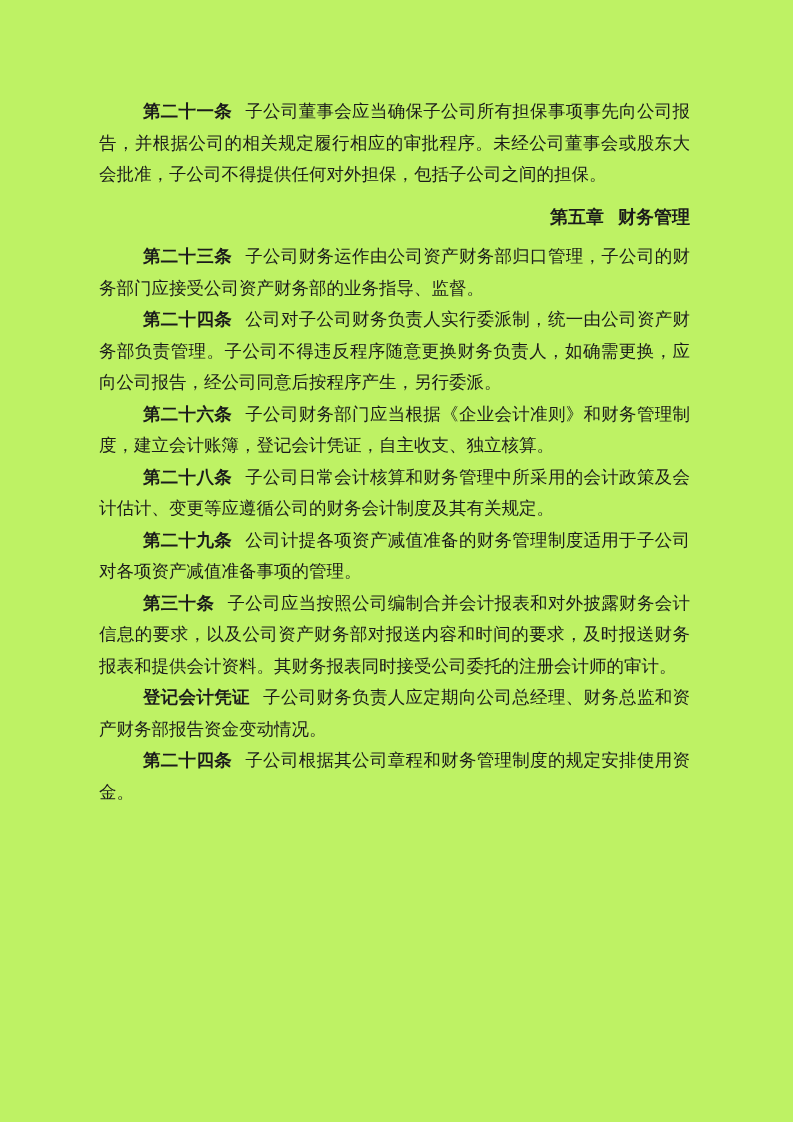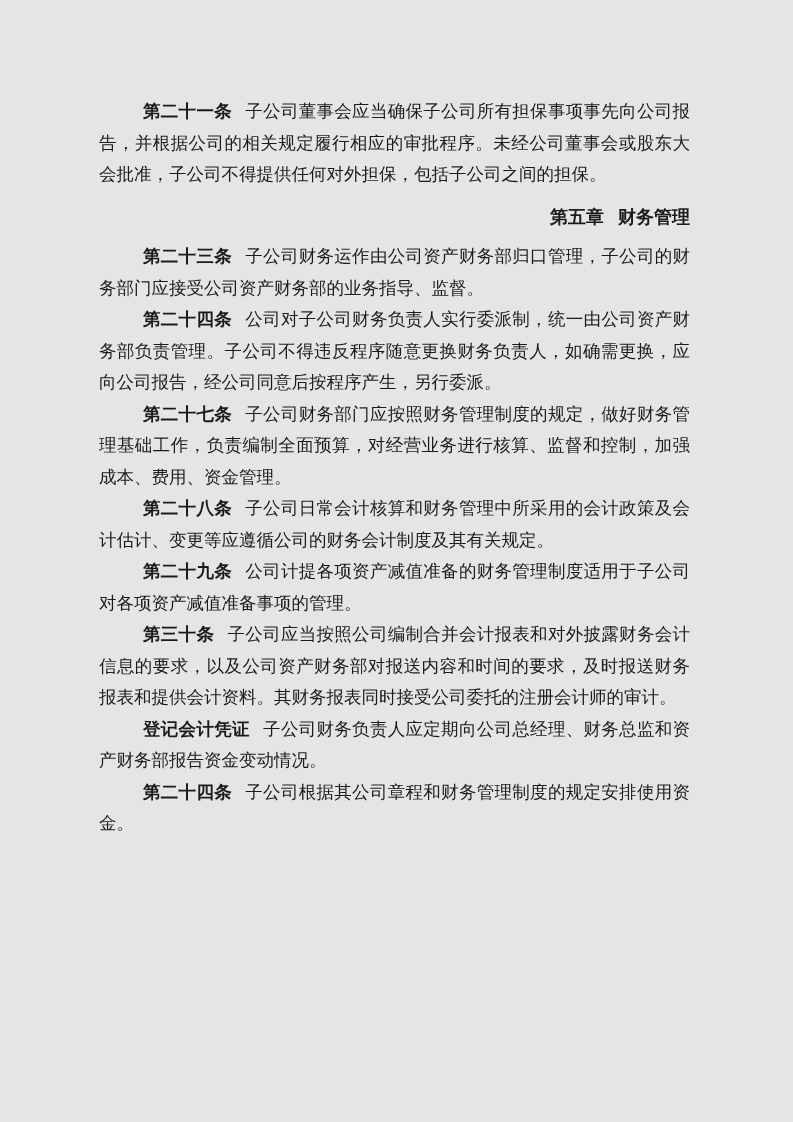--- a/index.html
+++ b/index.html
@@ -44,21 +44,21 @@
     text-indent: 0;
   }
   .chapter-gap {
     display: inline-block;
     width: 14px;
   }
 </style>
 </head>
 <body>
 
-<div class="page" style="background: #e5e5e5; color: rgb(27, 27, 27);">
+<div class="page" style="background: #bef264; color: rgb(27, 27, 27);">
 
   <div>
 
   <p class="article">
       <span class="article-label">第二十一条</span><span class="label-gap"></span><span class="article-text">子公司董事会应当确保子公司所有担保事项事先向公司报告，并根据公司的相关规定履行相应的审批程序。未经公司董事会或股东大会批准，子公司不得提供任何对外担保，包括子公司之间的担保。</span>
     </p>
     </div>
 
   <h2 class="chapter-heading">
     <span>第五章</span><span class="chapter-gap"></span><span>财务管理</span>
@@ -66,21 +66,21 @@
 
   <div>
 
   <p class="article">
       <span class="article-label">第二十三条</span><span class="label-gap"></span><span class="article-text">子公司财务运作由公司资产财务部归口管理，子公司的财务部门应接受公司资产财务部的业务指导、监督。</span>
     </p>
       <p class="article">
       <span class="article-label">第二十四条</span><span class="label-gap"></span><span class="article-text">公司对子公司财务负责人实行委派制，统一由公司资产财务部负责管理。子公司不得违反程序随意更换财务负责人，如确需更换，应向公司报告，经公司同意后按程序产生，另行委派。</span>
     </p>
       <p class="article">
-      <span class="article-label">第二十七条</span><span class="label-gap"></span><span class="article-text">子公司财务部门应按照财务管理制度的规定，做好财务管理基础工作，负责编制全面预算，对经营业务进行核算、监督和控制，加强成本、费用、资金管理。</span>
+      <span class="article-label">第二十六条</span><span class="label-gap"></span><span class="article-text">子公司财务部门应当根据《企业会计准则》和财务管理制度，建立会计账簿，登记会计凭证，自主收支、独立核算。</span>
     </p>
       <p class="article">
       <span class="article-label">第二十八条</span><span class="label-gap"></span><span class="article-text">子公司日常会计核算和财务管理中所采用的会计政策及会计估计、变更等应遵循公司的财务会计制度及其有关规定。</span>
     </p>
       <p class="article">
       <span class="article-label">第二十九条</span><span class="label-gap"></span><span class="article-text">公司计提各项资产减值准备的财务管理制度适用于子公司对各项资产减值准备事项的管理。</span>
     </p>
       <p class="article">
       <span class="article-label">第三十条</span><span class="label-gap"></span><span class="article-text">子公司应当按照公司编制合并会计报表和对外披露财务会计信息的要求，以及公司资产财务部对报送内容和时间的要求，及时报送财务报表和提供会计资料。其财务报表同时接受公司委托的注册会计师的审计。</span>
     </p>

